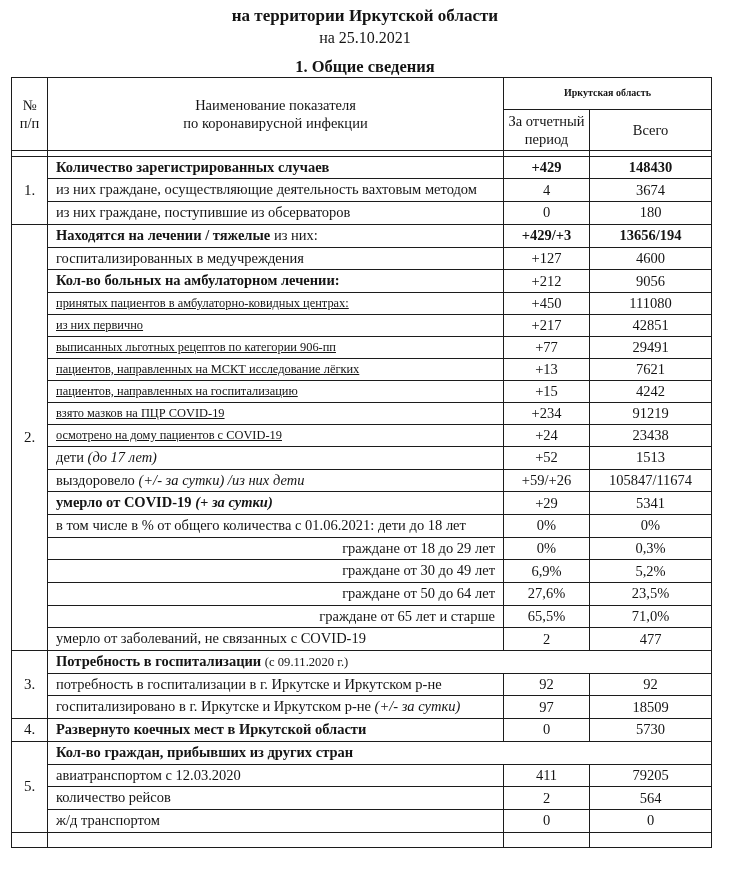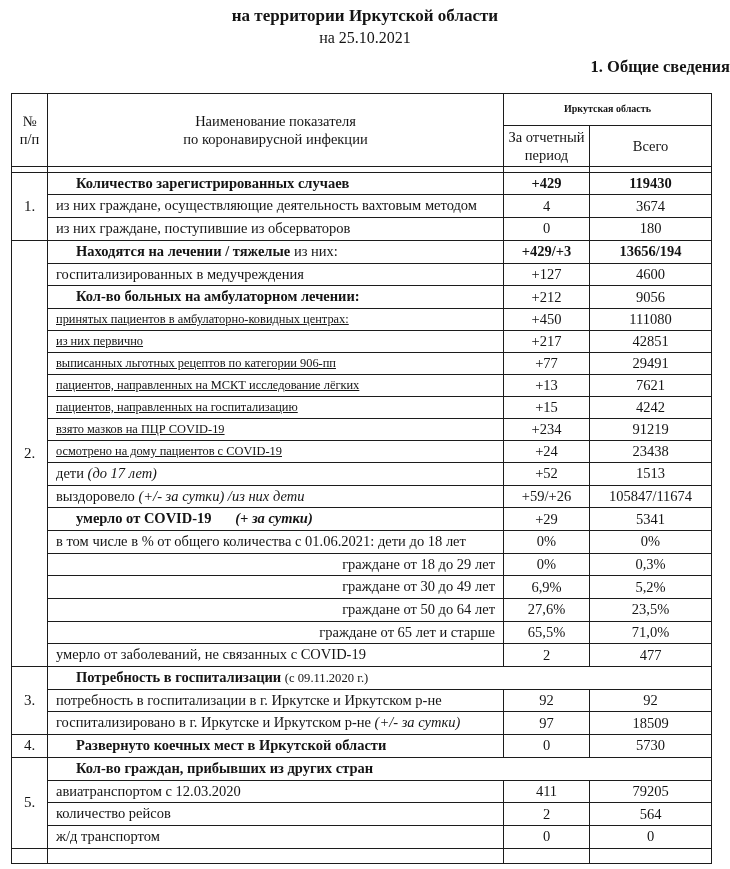--- a/index.html
+++ b/index.html
@@ -3,32 +3,32 @@
 <meta charset="utf-8">
 <style>
   html,body{margin:0;padding:0;}
   body{
     width:730px;height:869px;overflow:hidden;background:#fff;color:#141414;
     font-family:"Liberation Serif", serif;
   }
   .titles{text-align:center;padding-top:5px;}
   .t-bold{font-weight:bold;font-size:17px;line-height:22px;}
   .t-reg{font-size:16px;line-height:22px;}
-  .section-heading{text-align:right;font-weight:bold;font-size:16.5px;margin:8px 0 16px 0;}
+  .section-heading{text-align:center;font-weight:bold;font-size:16.5px;margin:8px 0 0 0;}
   table{border-collapse:collapse;table-layout:fixed;margin-left:11px;}
   th,td{border:1.6px solid #1c1c1c;overflow:hidden;}
   thead th{font-weight:normal;font-size:14.5px;text-align:center;padding:2px 4px;line-height:1.25;}
   thead .region{font-weight:bold;font-size:10px;padding:9px 4px;}
   td.num{text-align:center;font-size:15px;vertical-align:middle;padding:0;}
   td.lbl{padding:2px 6px 2px 8px;font-size:14.5px;line-height:1.22;vertical-align:middle;}
   td.lbl.small{font-size:12.4px;text-decoration:underline;}
   td.lbl.right{text-align:right;padding-right:8px;}
   td.lbl.just{text-align:justify;}
   td.val{text-align:center;font-size:14.5px;padding:2px 3px;vertical-align:middle;}
-  .b{font-weight:bold;margin-left:20px;}
+  .b{font-weight:bold;}
   .i{font-style:italic;}
   .sm{font-size:12.6px;font-weight:normal;}
   tr.spacer td{height:5px;padding:0;}
   tr.partial td{height:14px;padding:0;}
 </style>
 </head>
 <body>
 
 <div class="titles">
   <div class="t-bold">на территории Иркутской области</div>
@@ -62,21 +62,21 @@
       <tr class="spacer">
         <td></td>
         <td></td>
         <td></td>
         <td></td>
       </tr>
       <tr>
         <td rowspan="3" class="num">1.</td>
         <td class="lbl"><span class="b">Количество зарегистрированных случаев</span></td>
         <td class="val b">+429</td>
-        <td class="val b">119430</td>
+        <td class="val b">148430</td>
       </tr>
       <tr>
         <td class="lbl just"><span>из них граждане, осуществляющие деятельность вахтовым методом</span></td>
         <td class="val">4</td>
         <td class="val">3674</td>
       </tr>
       <tr>
         <td class="lbl"><span>из них граждане, поступившие из обсерваторов</span></td>
         <td class="val">0</td>
         <td class="val">180</td>

